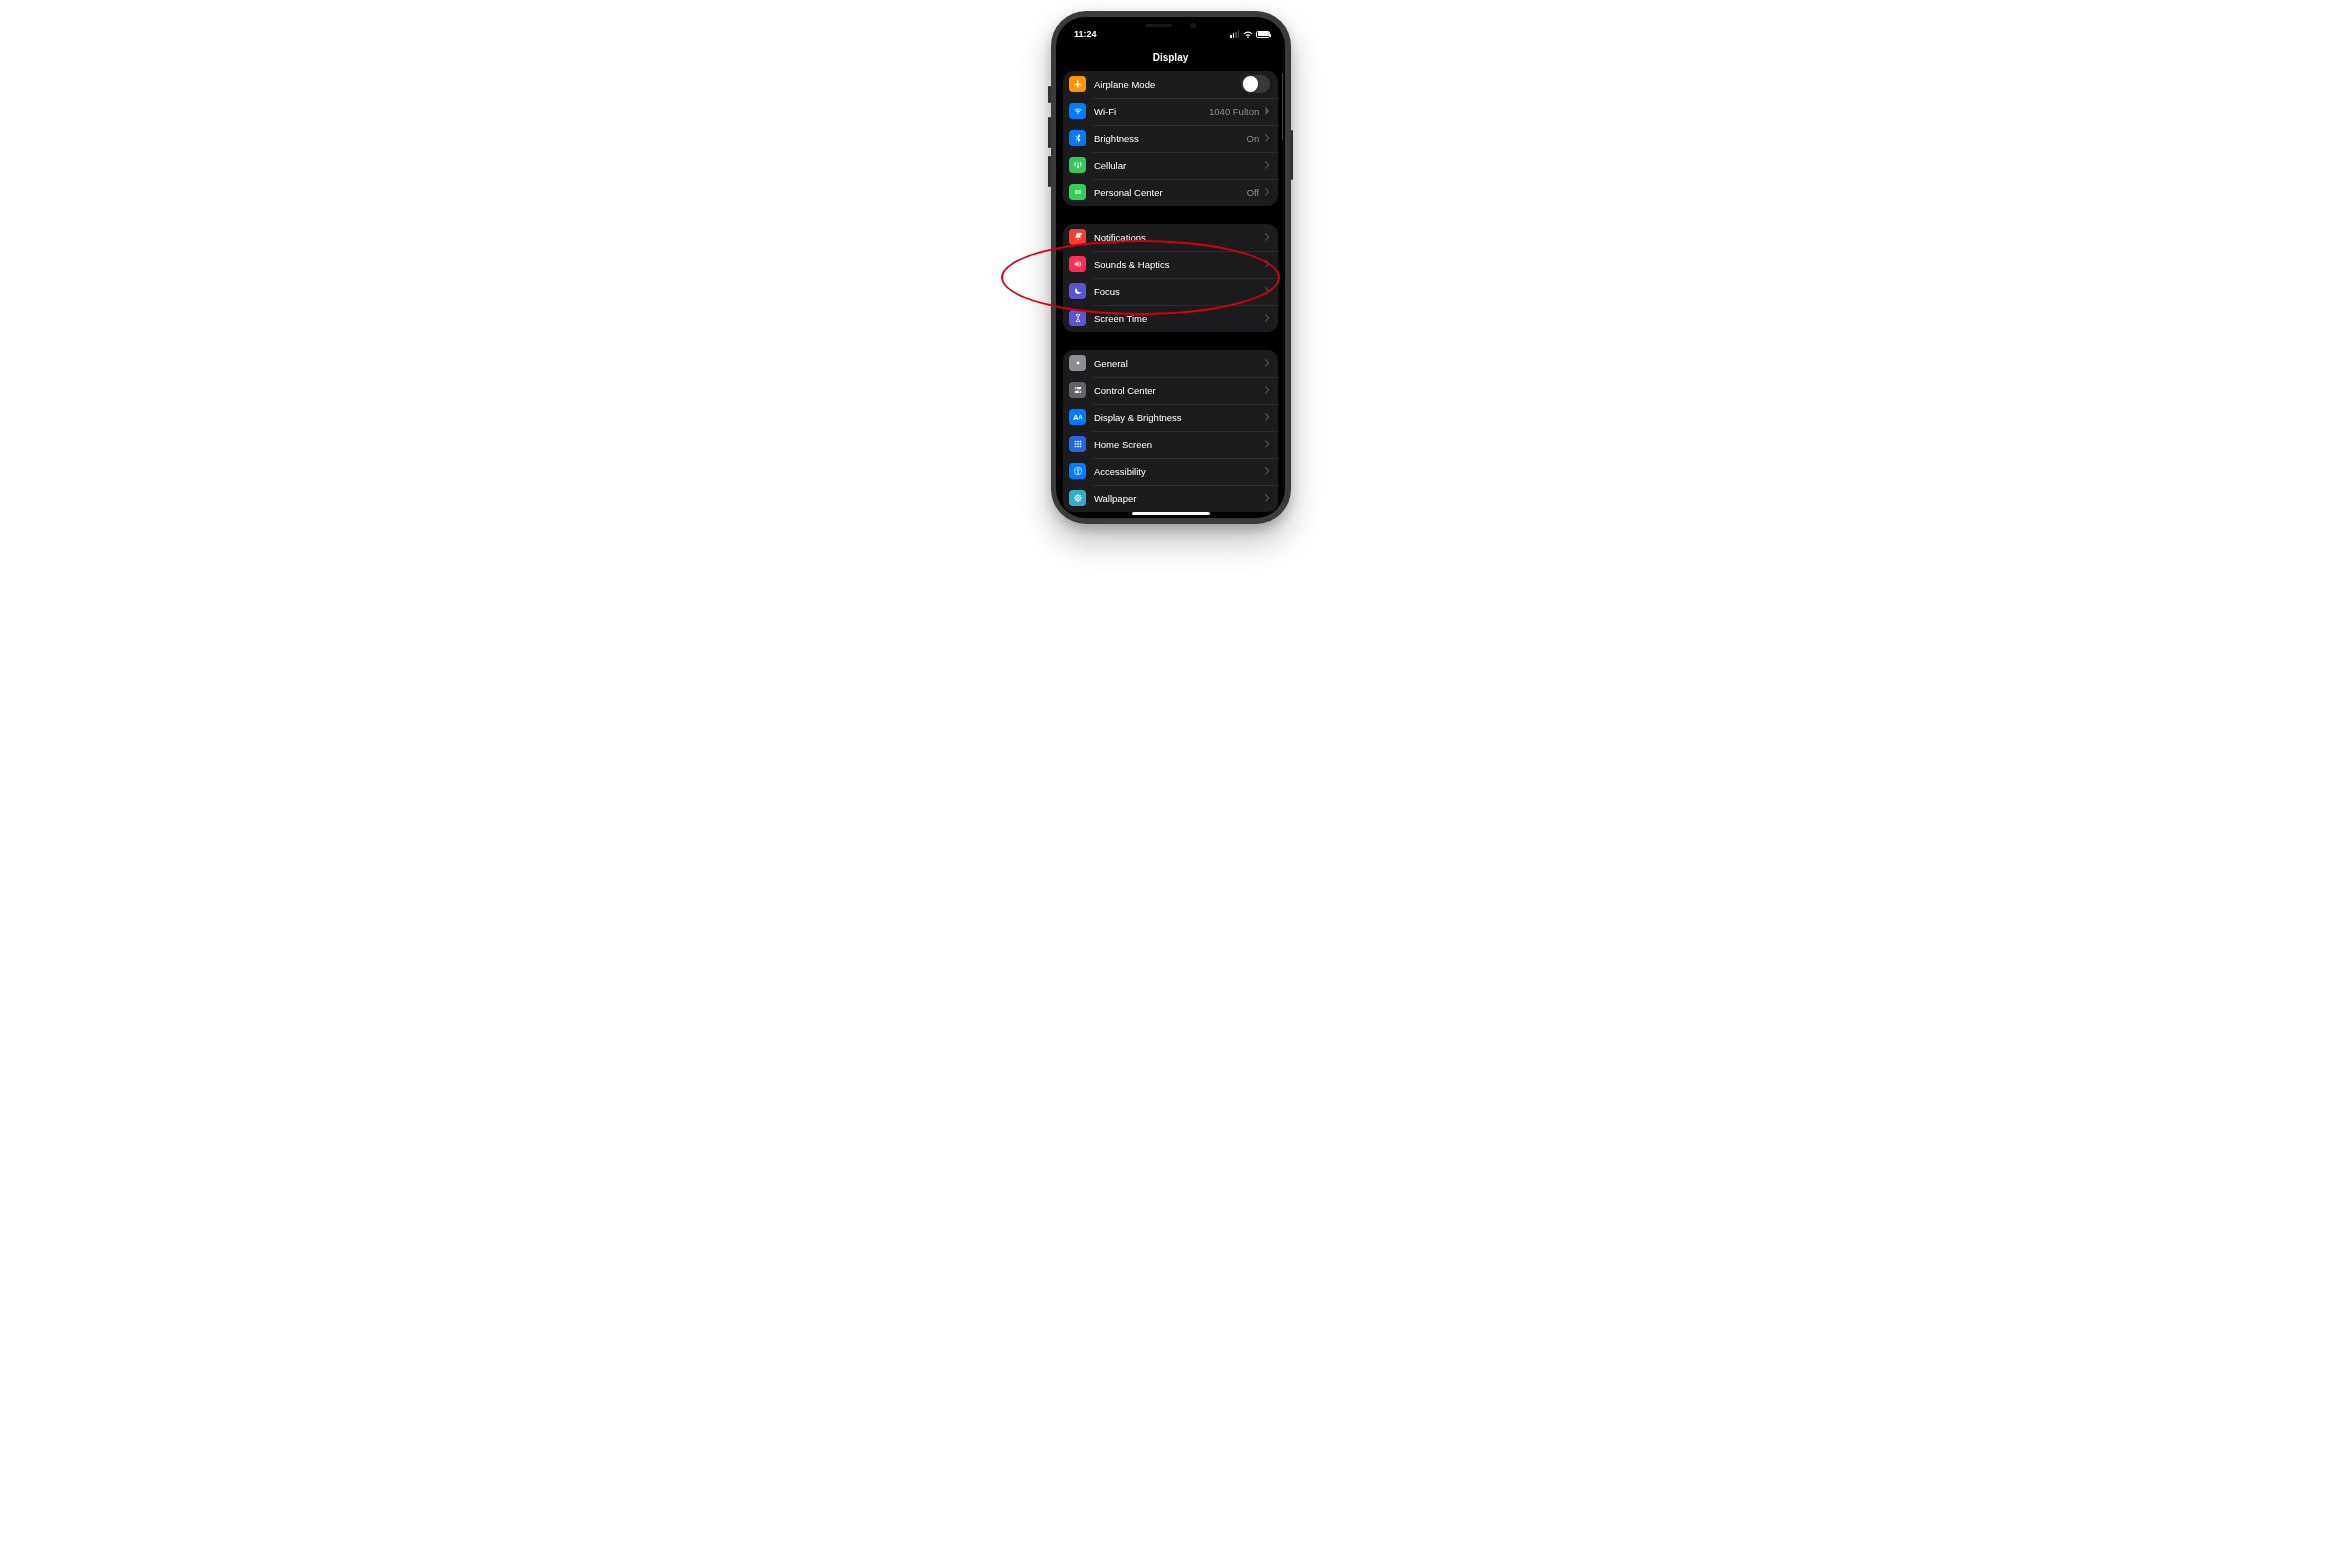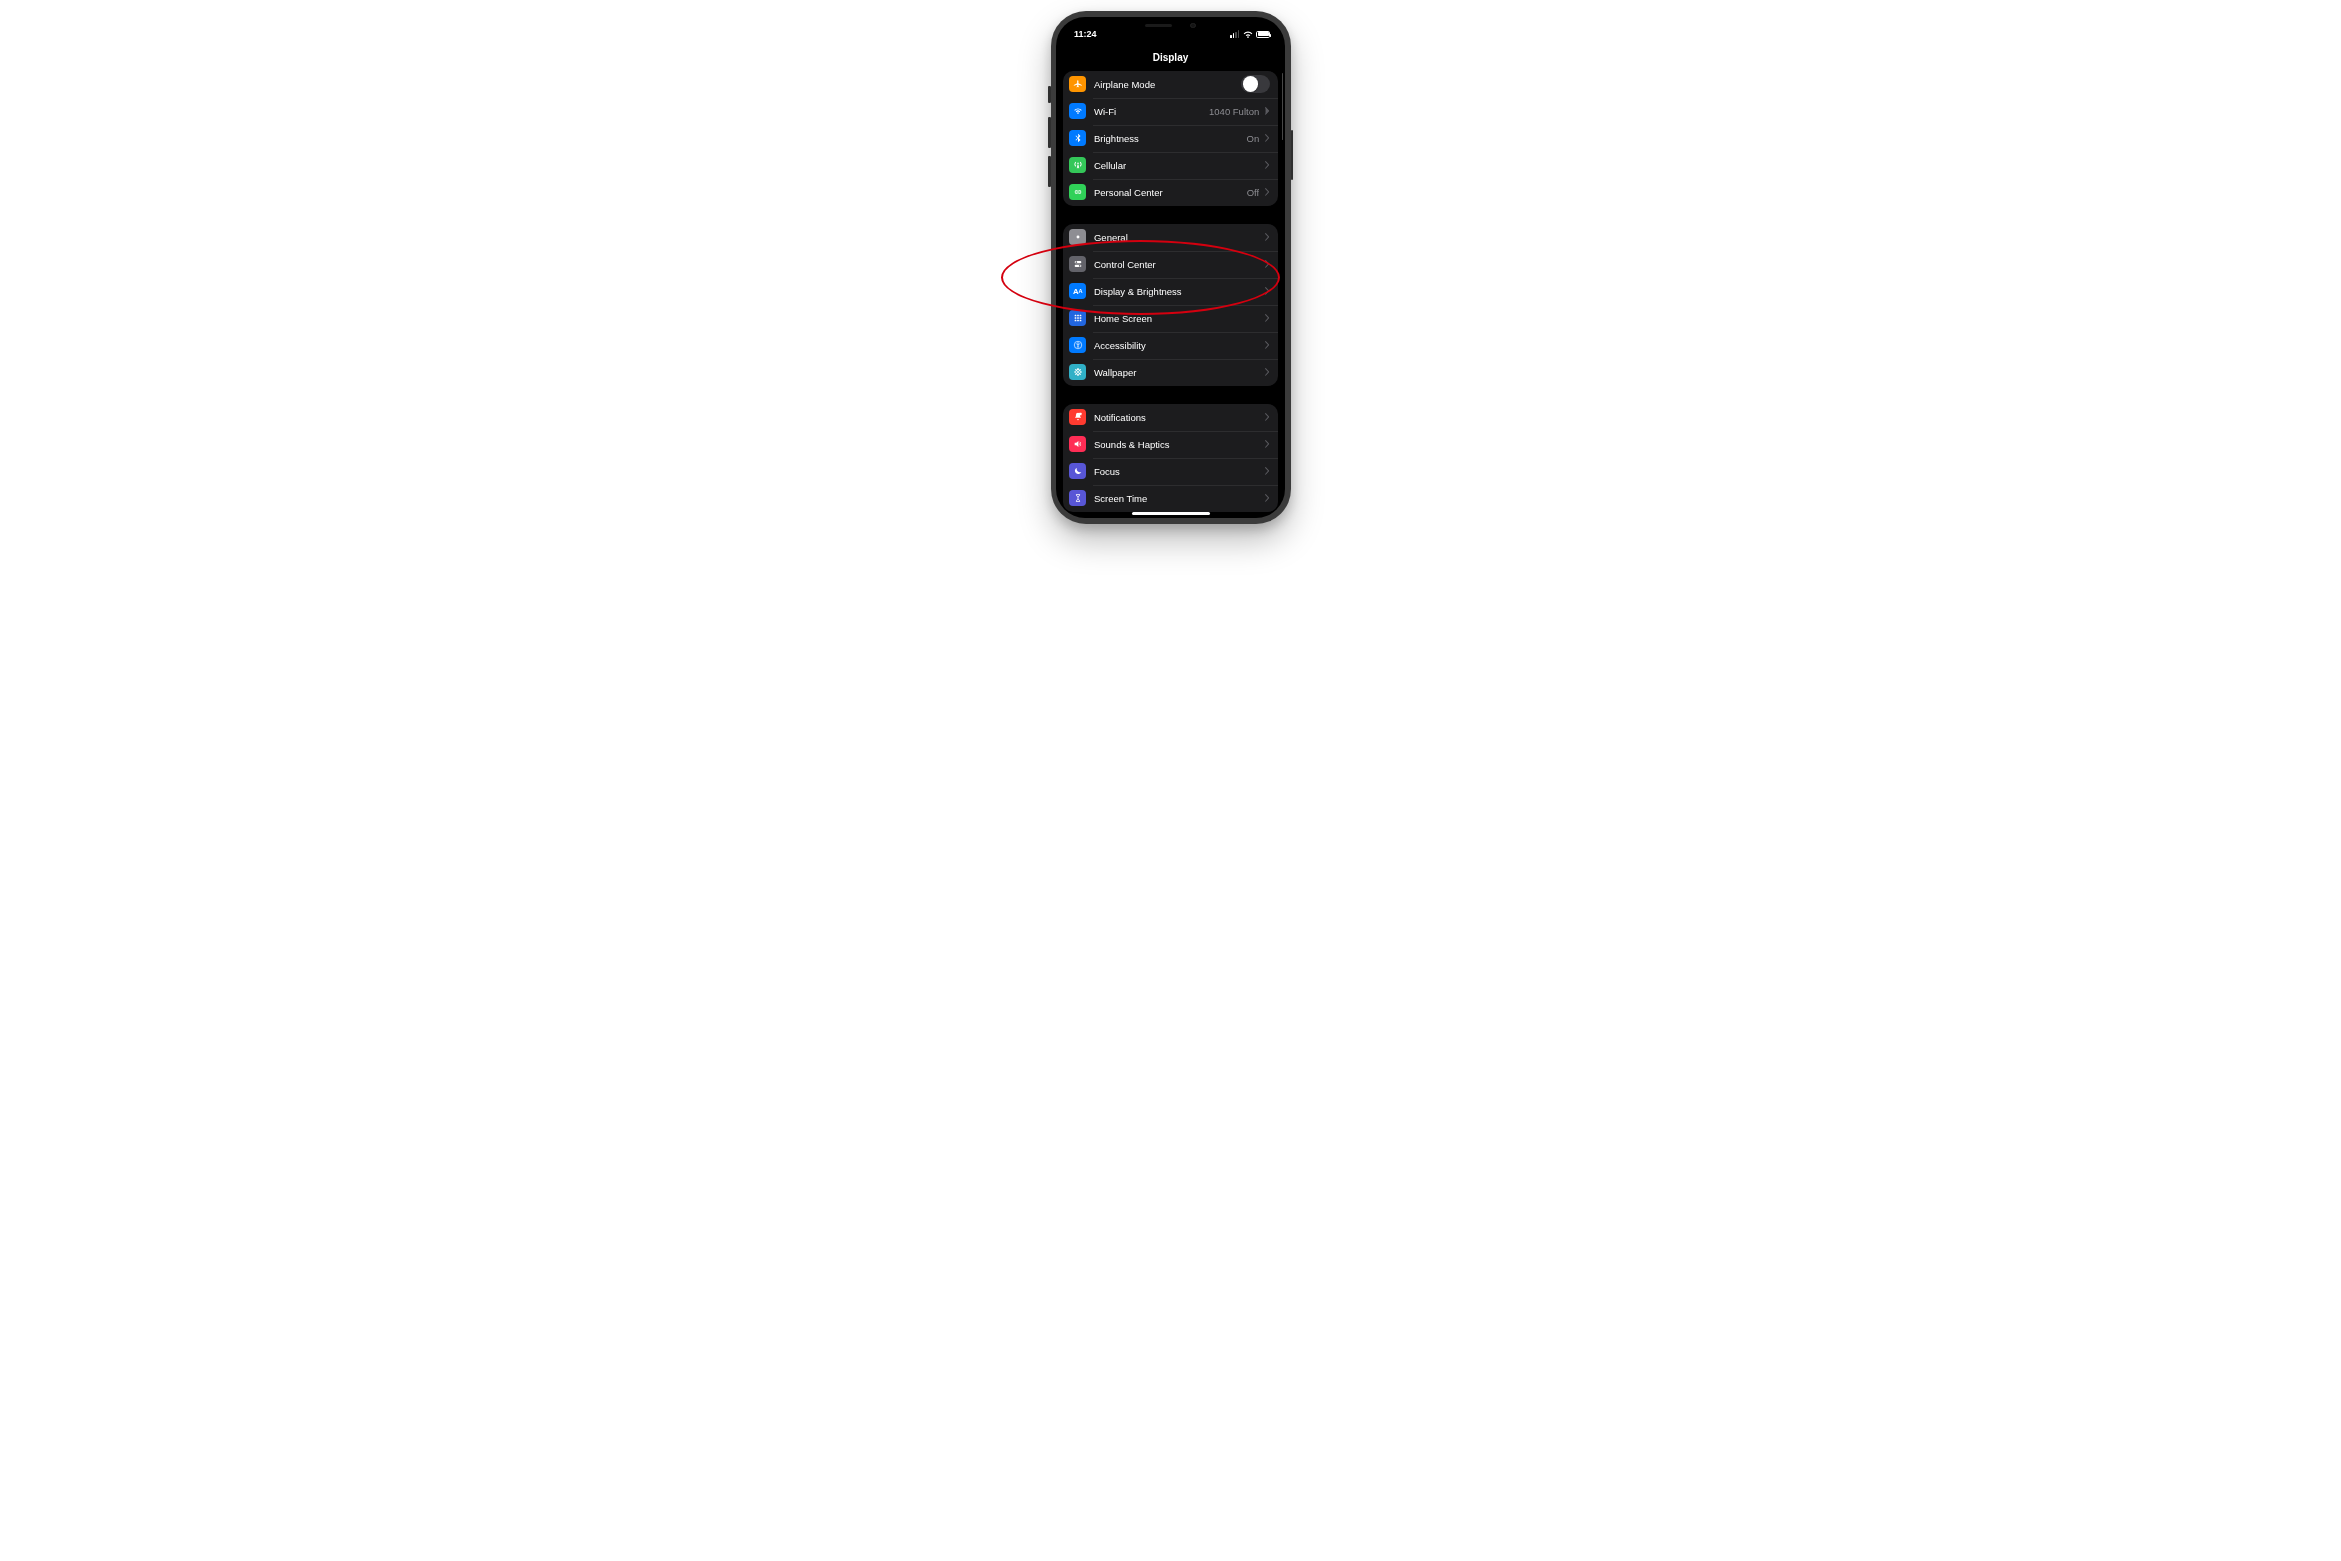--- a/index.html
+++ b/index.html
@@ -347,20 +347,76 @@
             <span class="chev">
                 <svg viewBox="0 0 8 14">
                   <path fill="none" stroke="currentColor" stroke-width="1.8" stroke-linecap="round" d="m1 1 5.5 6L1 13"></path>
                 </svg>
               </span>
           </div>
         </div>
 
         <div class="group">
           <div class="row">
+            <span class="icon-box c-red">
+              <svg viewBox="0 0 24 24">
+                  <path fill="#fff" d="M12 2a5 5 0 0 0-5 5v3l-2 3v1h14v-1l-2-3V7a5 5 0 0 0-5-5Zm0 18a2.5 2.5 0 0 0 2.5-2.5h-5A2.5 2.5 0 0 0 12 20Z"></path>
+                  <rect x="14.5" y="2" width="6" height="6" rx="1.2" fill="#fff"></rect>
+                </svg>
+            </span>
+            <span class="row-label">Notifications</span>
+            <span class="chev">
+                <svg viewBox="0 0 8 14">
+                  <path fill="none" stroke="currentColor" stroke-width="1.8" stroke-linecap="round" d="m1 1 5.5 6L1 13"></path>
+                </svg>
+              </span>
+          </div>
+          <div class="row">
+            <span class="icon-box c-pink">
+              <svg viewBox="0 0 24 24">
+                  <path fill="#fff" d="M4 9v6h4l5 4V5l-5 4Zm12 3a3 3 0 0 0-1.5-2.6v5.2A3 3 0 0 0 16 12Zm3.5 0a6.5 6.5 0 0 0-3.5-5.8v1.7a5 5 0 0 1 0 8.2v1.7A6.5 6.5 0 0 0 19.5 12Z"></path>
+                </svg>
+            </span>
+            <span class="row-label">Sounds &amp; Haptics</span>
+            <span class="chev">
+                <svg viewBox="0 0 8 14">
+                  <path fill="none" stroke="currentColor" stroke-width="1.8" stroke-linecap="round" d="m1 1 5.5 6L1 13"></path>
+                </svg>
+              </span>
+          </div>
+          <div class="row">
+            <span class="icon-box c-indigo">
+              <svg viewBox="0 0 24 24">
+                  <path fill="#fff" d="M20 14.5A8 8 0 0 1 9.5 4 8 8 0 1 0 20 14.5Z"></path>
+                </svg>
+            </span>
+            <span class="row-label">Focus</span>
+            <span class="chev">
+                <svg viewBox="0 0 8 14">
+                  <path fill="none" stroke="currentColor" stroke-width="1.8" stroke-linecap="round" d="m1 1 5.5 6L1 13"></path>
+                </svg>
+              </span>
+          </div>
+          <div class="row">
+            <span class="icon-box c-indigo">
+              <svg viewBox="0 0 24 24">
+                  <path fill="#fff" d="M7 3h10v2l-4 5v4l4 5v2H7v-2l4-5v-4L7 5Zm2 2 3 4 3-4Zm0 14h6l-3-4Z"></path>
+                </svg>
+            </span>
+            <span class="row-label">Screen Time</span>
+            <span class="chev">
+                <svg viewBox="0 0 8 14">
+                  <path fill="none" stroke="currentColor" stroke-width="1.8" stroke-linecap="round" d="m1 1 5.5 6L1 13"></path>
+                </svg>
+              </span>
+          </div>
+        </div>
+
+        <div class="group">
+          <div class="row">
             <span class="icon-box c-gray">
               <svg viewBox="0 0 24 24">
                   <path fill="#fff" d="M12 8.5A3.5 3.5 0 1 0 12 15.5 3.5 3.5 0 0 0 12 8.5Zm8.3 3.5-.1hol.1a8.3 8.3 0 0 0-.2-1.7l2-1.5-2-3.4-2.3 1a8.3 8.3 0 0 0-3-1.7L14.4 2h-4l-.4 2.7a8.3 8.3 0 0 0-3 1.7l-2.3-1-2 3.4 2 1.5A8.3 8.3 0 0 0 4.5 12c0 .6 0 1 .2 1.7l-2 1.5 2 3.4 2.3-1a8.3 8.3 0 0 0 3 1.7l.4 2.7h4l.4-2.7a8.3 8.3 0 0 0 3-1.7l2.3 1 2-3.4-2-1.5c.1-.7.2-1.1.2-1.7Z"></path>
                 </svg>
             </span>
             <span class="row-label">General</span>
             <span class="chev">
                 <svg viewBox="0 0 8 14">
                   <path fill="none" stroke="currentColor" stroke-width="1.8" stroke-linecap="round" d="m1 1 5.5 6L1 13"></path>
                 </svg>
@@ -450,76 +506,20 @@
             </span>
             <span class="row-label">Wallpaper</span>
             <span class="chev">
                 <svg viewBox="0 0 8 14">
                   <path fill="none" stroke="currentColor" stroke-width="1.8" stroke-linecap="round" d="m1 1 5.5 6L1 13"></path>
                 </svg>
               </span>
           </div>
         </div>
 
-        <div class="group">
-          <div class="row">
-            <span class="icon-box c-red">
-              <svg viewBox="0 0 24 24">
-                  <path fill="#fff" d="M12 2a5 5 0 0 0-5 5v3l-2 3v1h14v-1l-2-3V7a5 5 0 0 0-5-5Zm0 18a2.5 2.5 0 0 0 2.5-2.5h-5A2.5 2.5 0 0 0 12 20Z"></path>
-                  <rect x="14.5" y="2" width="6" height="6" rx="1.2" fill="#fff"></rect>
-                </svg>
-            </span>
-            <span class="row-label">Notifications</span>
-            <span class="chev">
-                <svg viewBox="0 0 8 14">
-                  <path fill="none" stroke="currentColor" stroke-width="1.8" stroke-linecap="round" d="m1 1 5.5 6L1 13"></path>
-                </svg>
-              </span>
-          </div>
-          <div class="row">
-            <span class="icon-box c-pink">
-              <svg viewBox="0 0 24 24">
-                  <path fill="#fff" d="M4 9v6h4l5 4V5l-5 4Zm12 3a3 3 0 0 0-1.5-2.6v5.2A3 3 0 0 0 16 12Zm3.5 0a6.5 6.5 0 0 0-3.5-5.8v1.7a5 5 0 0 1 0 8.2v1.7A6.5 6.5 0 0 0 19.5 12Z"></path>
-                </svg>
-            </span>
-            <span class="row-label">Sounds &amp; Haptics</span>
-            <span class="chev">
-                <svg viewBox="0 0 8 14">
-                  <path fill="none" stroke="currentColor" stroke-width="1.8" stroke-linecap="round" d="m1 1 5.5 6L1 13"></path>
-                </svg>
-              </span>
-          </div>
-          <div class="row">
-            <span class="icon-box c-indigo">
-              <svg viewBox="0 0 24 24">
-                  <path fill="#fff" d="M20 14.5A8 8 0 0 1 9.5 4 8 8 0 1 0 20 14.5Z"></path>
-                </svg>
-            </span>
-            <span class="row-label">Focus</span>
-            <span class="chev">
-                <svg viewBox="0 0 8 14">
-                  <path fill="none" stroke="currentColor" stroke-width="1.8" stroke-linecap="round" d="m1 1 5.5 6L1 13"></path>
-                </svg>
-              </span>
-          </div>
-          <div class="row">
-            <span class="icon-box c-indigo">
-              <svg viewBox="0 0 24 24">
-                  <path fill="#fff" d="M7 3h10v2l-4 5v4l4 5v2H7v-2l4-5v-4L7 5Zm2 2 3 4 3-4Zm0 14h6l-3-4Z"></path>
-                </svg>
-            </span>
-            <span class="row-label">Screen Time</span>
-            <span class="chev">
-                <svg viewBox="0 0 8 14">
-                  <path fill="none" stroke="currentColor" stroke-width="1.8" stroke-linecap="round" d="m1 1 5.5 6L1 13"></path>
-                </svg>
-              </span>
-          </div>
-        </div>
-
       </div>
 
       <div class="home-ind"></div>
     </div>
   </div>
 
   <div class="annot" style="left:236px; top:240px; width:279px; height:75px;"></div>
 
 </div>
 

